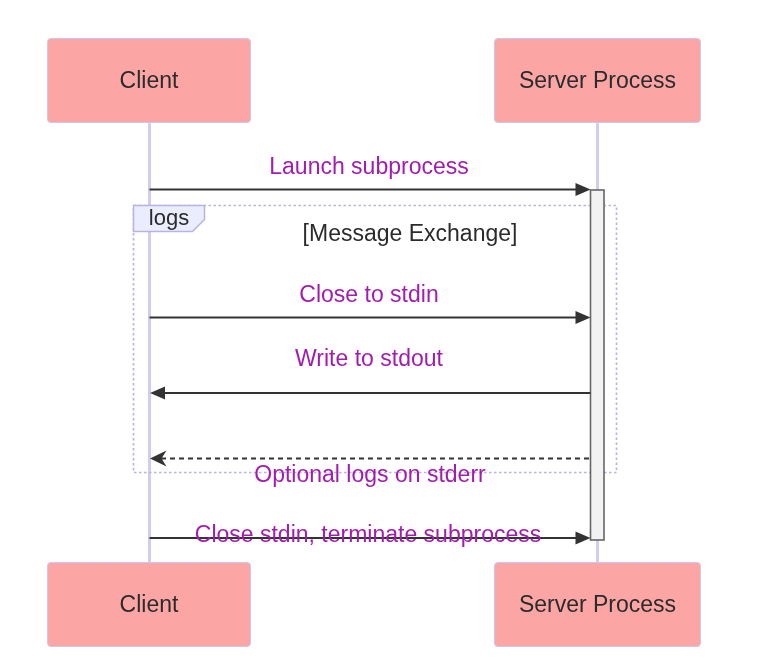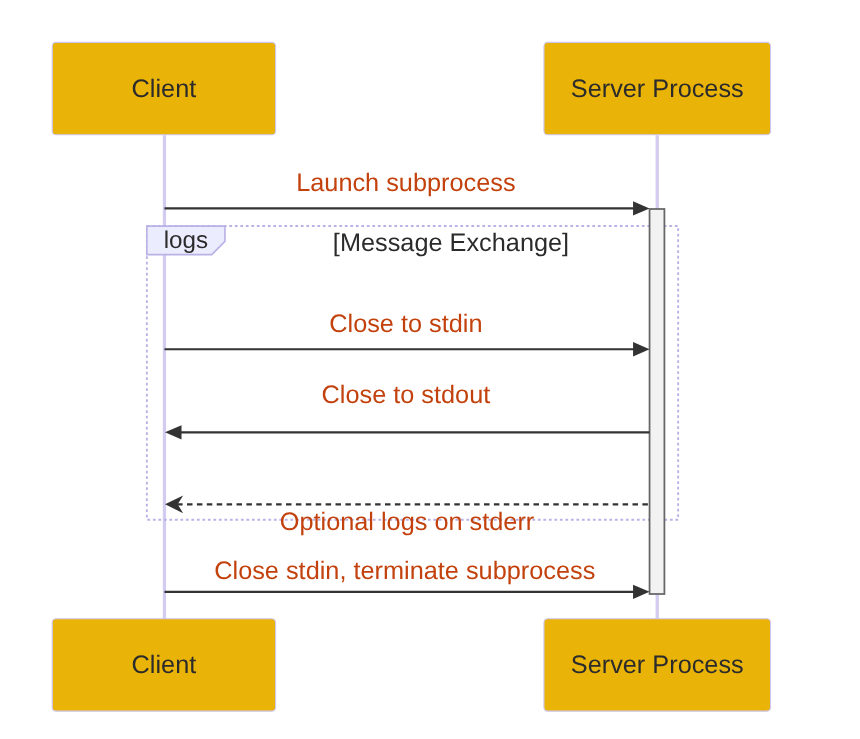--- a/index.html
+++ b/index.html
@@ -17,51 +17,51 @@
   }
   #lines-layer {
     position: absolute;
     left: 0;
     top: 0;
     width: 782px;
     height: 672px;
   }
   .actor-box {
     position: absolute;
-    background: #eab308;
+    background: #fca5a5;
     border: 1px solid #CCC6F2;
     border-radius: 4px;
     display: flex;
     align-items: center;
     justify-content: center;
     font-size: 23px;
     color: #2b2b2b;
     box-sizing: border-box;
   }
   .actor-top-left    { left: 47px;  top: 38px;  width: 204px; height: 85px; }
   .actor-top-right   { left: 494px; top: 38px;  width: 207px; height: 85px; }
   .actor-bottom-left { left: 47px;  top: 562px; width: 204px; height: 85px; }
   .actor-bottom-right{ left: 494px; top: 562px; width: 207px; height: 85px; }
   .msg-label {
     position: absolute;
     transform: translateX(-50%);
     white-space: nowrap;
     font-size: 23px;
-    color: #c2410c;
+    color: #a21caf;
     height: 28px;
     line-height: 28px;
   }
   .msg-launch  { left: 369px; top: 152px; }
   .msg-stdin   { left: 369px; top: 280px; }
   .msg-stdout  { left: 369px; top: 344px; }
   .msg-stderr  { left: 370px; top: 420px; margin-top: 40px; }
-  .msg-close   { left: 368px; top: 504px; }
+  .msg-close   { left: 368px; top: 520px; }
   .loop-condition {
     position: absolute;
-    left: 410px; top: 206px;
+    left: 410px; top: 219px;
     transform: translateX(-50%);
     white-space: nowrap;
     font-size: 23px;
     color: #2b2b2b;
     height: 28px;
     line-height: 28px;
   }
   .loop-tag-text {
     position: absolute;
     left: 141px; top: 204px;
@@ -116,17 +116,17 @@
   </div>
   <div class="actor-box actor-bottom-right">
     <span>Server Process</span>
   </div>
 
   <div class="loop-tag-text">logs</div>
   <div class="loop-condition">[Message Exchange]</div>
 
   <div class="msg-label msg-launch">Launch subprocess</div>
   <div class="msg-label msg-stdin">Close to stdin</div>
-  <div class="msg-label msg-stdout">Close to stdout</div>
+  <div class="msg-label msg-stdout">Write to stdout</div>
   <div class="msg-label msg-stderr">Optional logs on stderr</div>
   <div class="msg-label msg-close">Close stdin, terminate subprocess</div>
 
 </div>
 
 </body></html>

